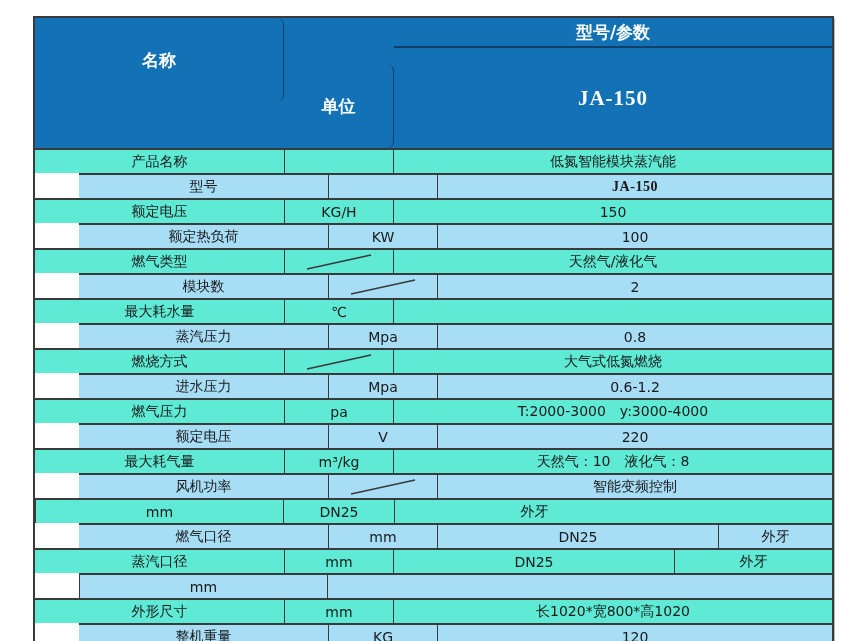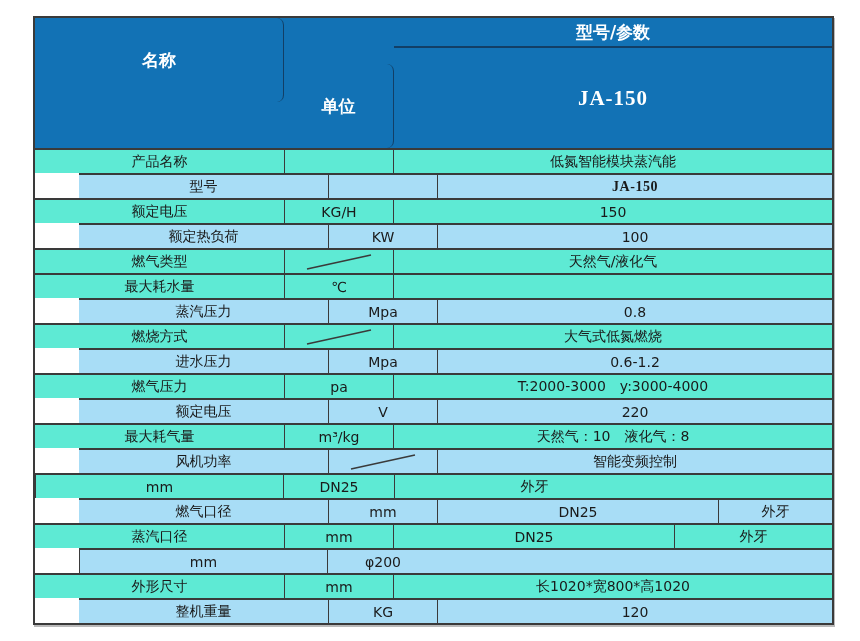--- a/index.html
+++ b/index.html
@@ -115,20 +115,29 @@
   <div class="tr">
     <div class="td">燃气类型</div>
     <div class="td unit">
       <svg class="slash" width="72" height="18" viewBox="0 0 72 18">
           <line x1="4" y1="16" x2="68" y2="2"></line>
         </svg>
     </div>
     <div class="td">天然气/液化气</div>
   </div>
 
+  <div class="tr alt">
+    <div class="td">模块数</div>
+    <div class="td unit">
+      <svg class="slash" width="72" height="18" viewBox="0 0 72 18">
+          <line x1="4" y1="16" x2="68" y2="2"></line>
+        </svg>
+    </div>
+    <div class="td">2</div>
+  </div>
 
   <div class="tr">
     <div class="td">最大耗水量</div>
     <div class="td unit">℃</div>
   </div>
 
   <div class="tr alt">
     <div class="td">蒸汽压力</div>
     <div class="td unit">Mpa</div>
     <div class="td">0.8</div>
@@ -193,21 +202,20 @@
 
   <div class="tr split">
     <div class="td">蒸汽口径</div>
     <div class="td unit">mm</div>
     <div class="td">DN25</div>
     <div class="td note">外牙</div>
   </div>
 
   <div class="tr alt">
     <div class="td unit">mm</div>
-    <div class="td">φ200</div>
   </div>
 
   <div class="tr">
     <div class="td">外形尺寸</div>
     <div class="td unit">mm</div>
     <div class="td">长1020*宽800*高1020</div>
   </div>
 
   <div class="tr alt">
     <div class="td">整机重量</div>

